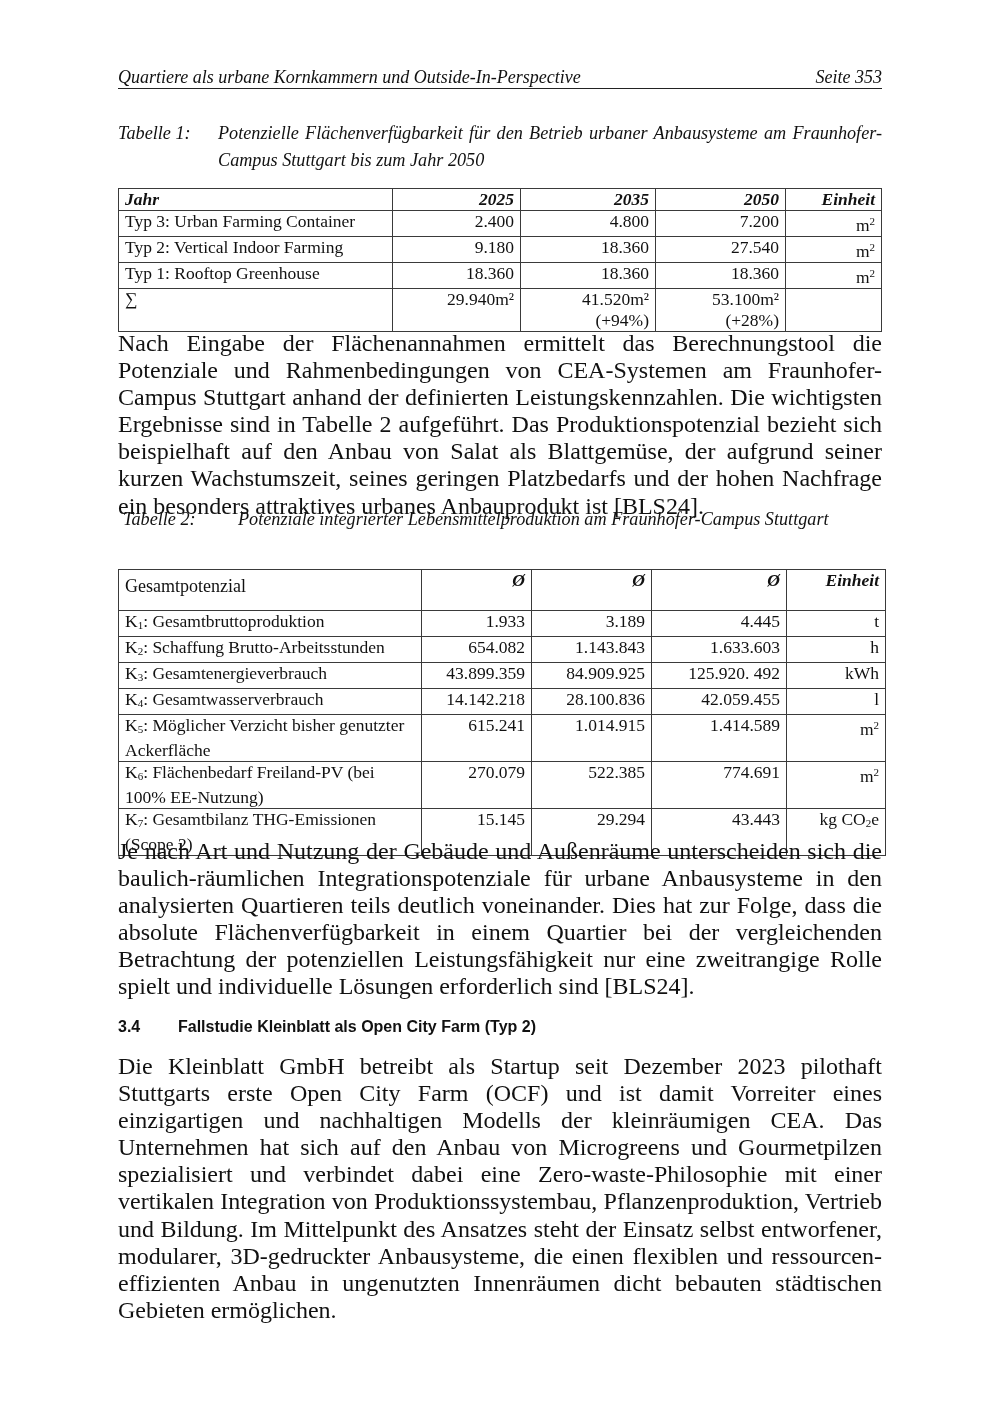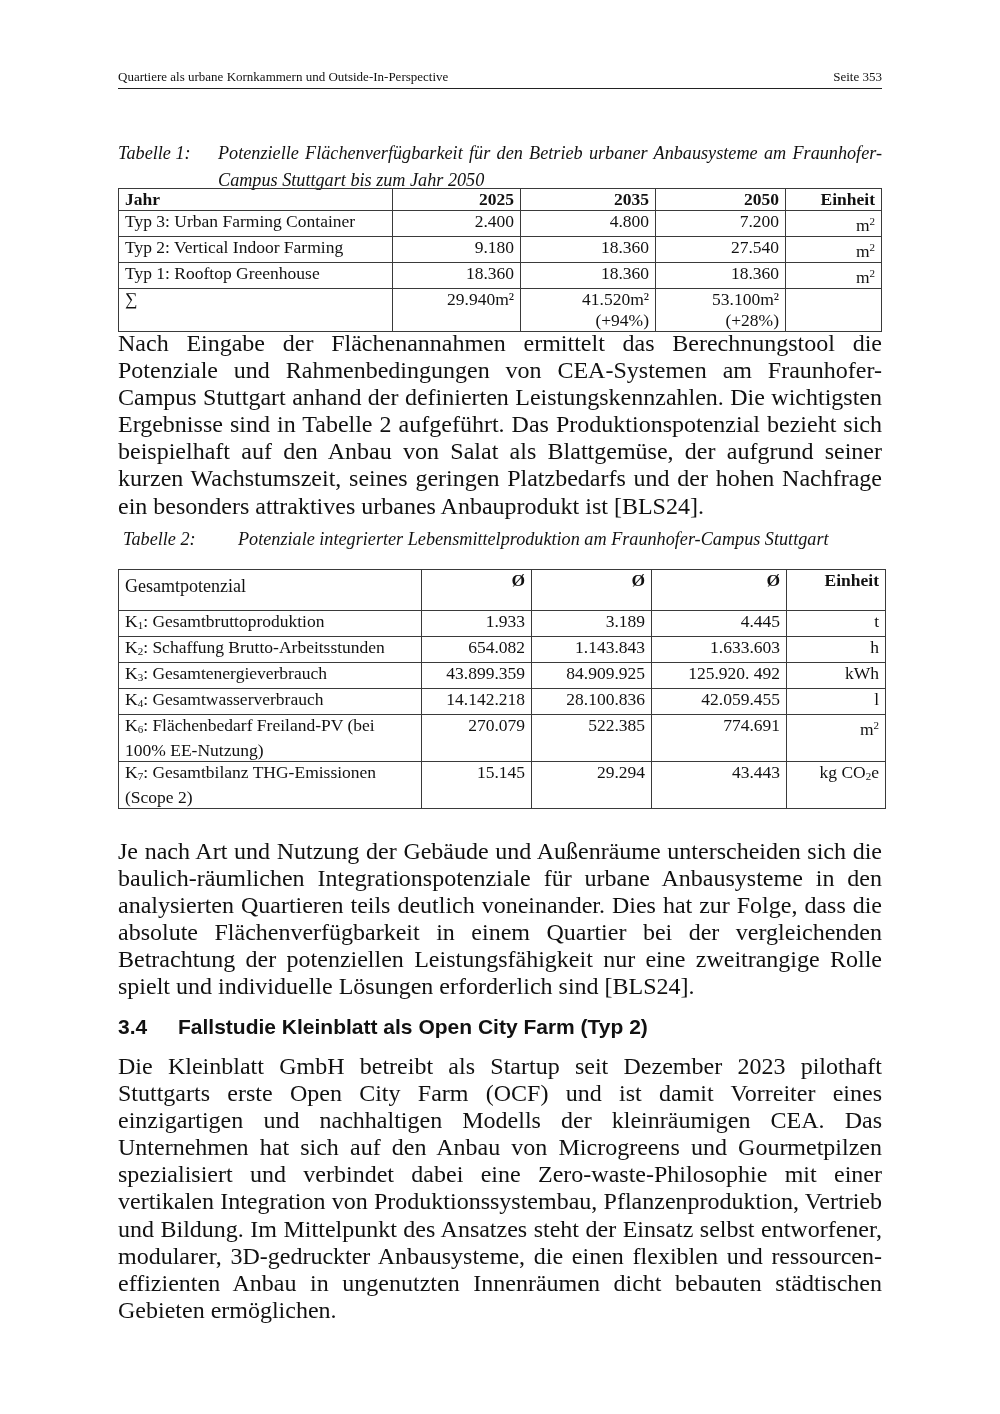--- a/index.html
+++ b/index.html
@@ -3,47 +3,47 @@
   <meta charset="utf-8">
   <style>
     html, body { margin: 0; padding: 0; background: #ffffff; }
     body {
       width: 1000px; height: 1414px; position: relative; overflow: hidden;
       font-family: "Liberation Serif", serif; color: #111111;
     }
     .page-header {
       position: absolute; left: 118px; top: 66px; width: 764px; height: 22px;
       border-bottom: 1.2px solid #222;
-      font-size: 13px; line-height: 22px;
-      display: flex; justify-content: space-between;
+      font-size: 18px; line-height: 22px;
+      display: flex; justify-content: space-between; font-style: italic;
     }
     .caption {
-      position: absolute; font-style: italic; font-size: 18.2px; line-height: 27px; margin-top: 20px;
+      position: absolute; font-style: italic; font-size: 18.2px; line-height: 27px;
     }
     .caption .lbl { position: absolute; left: 0; top: 0; }
     .caption .txt { position: absolute; text-align: justify; text-align-last: left; }
     .para {
       position: absolute; left: 118px; width: 764px;
       font-size: 24px; line-height: 27.1px; text-align: justify;
       hyphens: manual;
     }
     table.t {
       position: absolute; border-collapse: collapse; table-layout: fixed;
       font-size: 17.5px;
     }
     table.t td, table.t th {
       border: 1px solid #3a3a3a; padding: 0 6px; vertical-align: top;
       line-height: 21px; font-weight: normal;
     }
-    table.t th { font-weight: bold; }
+    table.t th { font-weight: bold; font-style: italic; }
     .c { text-align: right; }
     .l { text-align: left; }
     .heading {
       position: absolute; left: 118px; top: 1013px;
-      font-family: "Liberation Sans", sans-serif; font-weight: bold; font-size: 21px;
+      font-family: "Liberation Sans", sans-serif; font-weight: bold; font-size: 16px;
       line-height: 28px;
     }
     .heading .num { display: inline-block; width: 60px; }
     sub { font-size: 11px; vertical-align: -2px; }
     sup { font-size: 11px; vertical-align: 6px; }
   </style>
 </head>
 <body>
 
 <div class="page-header">
@@ -154,20 +154,27 @@
     <td class="c"><span>kWh</span></td>
   </tr>
   <tr>
     <td class="l"><span>K</span><sub>4</sub><span>: Gesamtwasserverbrauch</span></td>
     <td class="c">14.142.218</td>
     <td class="c">28.100.836</td>
     <td class="c">42.059.455</td>
     <td class="c"><span>l</span></td>
   </tr>
   <tr>
+    <td class="l"><span>K</span><sub>5</sub><span>: Möglicher Verzicht bisher ge­nutzter Ackerfläche</span></td>
+    <td class="c">615.241</td>
+    <td class="c">1.014.915</td>
+    <td class="c">1.414.589</td>
+    <td class="c"><span>m</span><sup>2</sup></td>
+  </tr>
+  <tr>
     <td class="l"><span>K</span><sub>6</sub><span>: Flächenbedarf Freiland-PV (bei 100% EE-Nutzung)</span></td>
     <td class="c">270.079</td>
     <td class="c">522.385</td>
     <td class="c">774.691</td>
     <td class="c"><span>m</span><sup>2</sup></td>
   </tr>
   <tr>
     <td class="l"><span>K</span><sub>7</sub><span>: Gesamtbilanz THG-Emissionen (Scope 2)</span></td>
     <td class="c">15.145</td>
     <td class="c">29.294</td>

